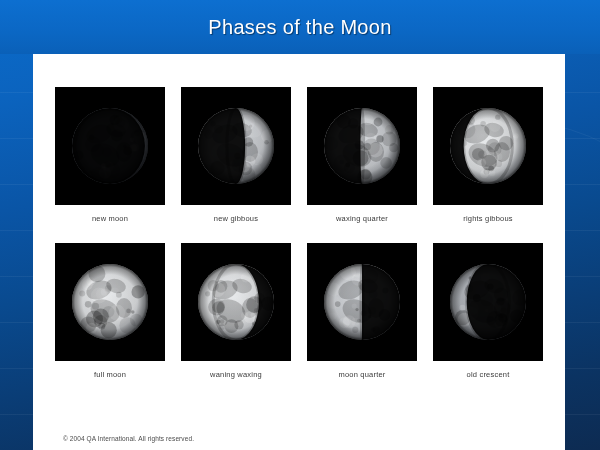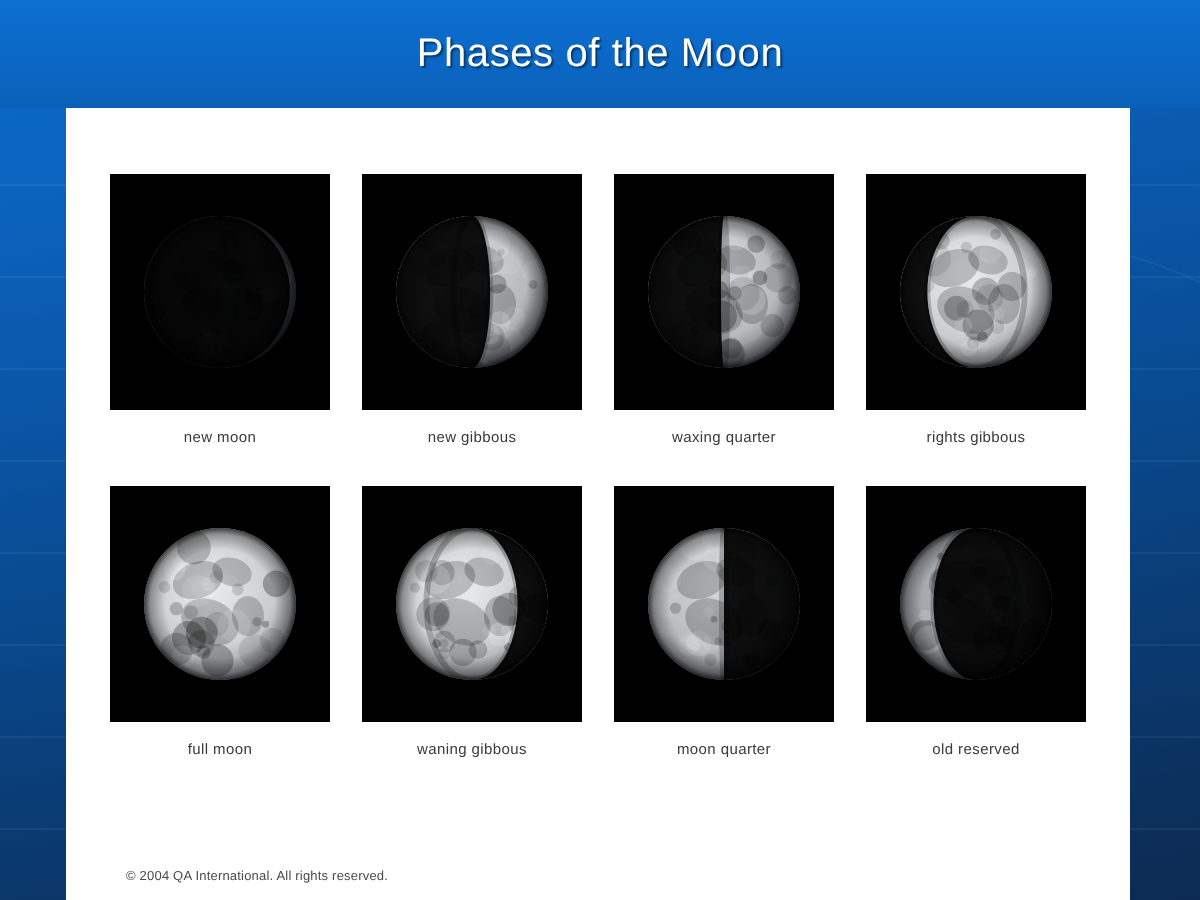--- a/index.html
+++ b/index.html
@@ -514,21 +514,21 @@
                   <circle cx="34.59" cy="59.09" r="8.43" fill="#000000" opacity="0.193"></circle>
                   <circle cx="86.14" cy="55.56" r="7.08" fill="#000000" opacity="0.271"></circle>
                 </g>
                 <circle cx="54" cy="54" r="38" fill="url(#m5-limb)"></circle>
                 <g clip-path="url(#m5-clip)">
                   <path d="M 54 16 A 38 38 0 0 1 54 92 A 22.800000000000004 38 0 0 0 54 16 Z" fill="#000000" opacity="0.93"></path>
                 </g>
                 <ellipse cx="54" cy="54" rx="22.800000000000004" ry="38" fill="none" stroke="#000000" stroke-opacity="0.22" stroke-width="3" clip-path="url(#m5-clip)"></ellipse>
               </svg>
             </div>
-          <div class="phase-label">waning gibbous</div>
+          <div class="phase-label">waning waxing</div>
         </div>
         <div class="phase-cell">
           <div class="moon-tile">
               <svg width="108" height="108" viewBox="0 0 108 108">
                 <defs>
                   <radialGradient id="m6-surf" cx="42%" cy="36%" r="72%">
                     <stop offset="0%" stop-color="#d6d9dd" stop-opacity="1"></stop>
                     <stop offset="62%" stop-color="#d6d9dd" stop-opacity="0.88"></stop>
                     <stop offset="100%" stop-color="#55595f" stop-opacity="1"></stop>
                   </radialGradient>
@@ -636,21 +636,21 @@
                   <circle cx="36.32" cy="30.10" r="1.73" fill="#000000" opacity="0.280"></circle>
                   <circle cx="86.49" cy="49.58" r="8.29" fill="#000000" opacity="0.156"></circle>
                 </g>
                 <circle cx="54" cy="54" r="38" fill="url(#m7-limb)"></circle>
                 <g clip-path="url(#m7-clip)">
                   <path d="M 54 16 A 38 38 0 0 1 54 92 A 21.28 38 0 0 1 54 16 Z" fill="#000000" opacity="0.93"></path>
                 </g>
                 <ellipse cx="54" cy="54" rx="21.28" ry="38" fill="none" stroke="#000000" stroke-opacity="0.22" stroke-width="3" clip-path="url(#m7-clip)"></ellipse>
               </svg>
             </div>
-          <div class="phase-label">old reserved</div>
+          <div class="phase-label">old crescent</div>
         </div>
       </div>
 
     </div>
 
     <div class="copyright">© 2004 QA International. All rights reserved.</div>
 
   </div>
 
 </div>

